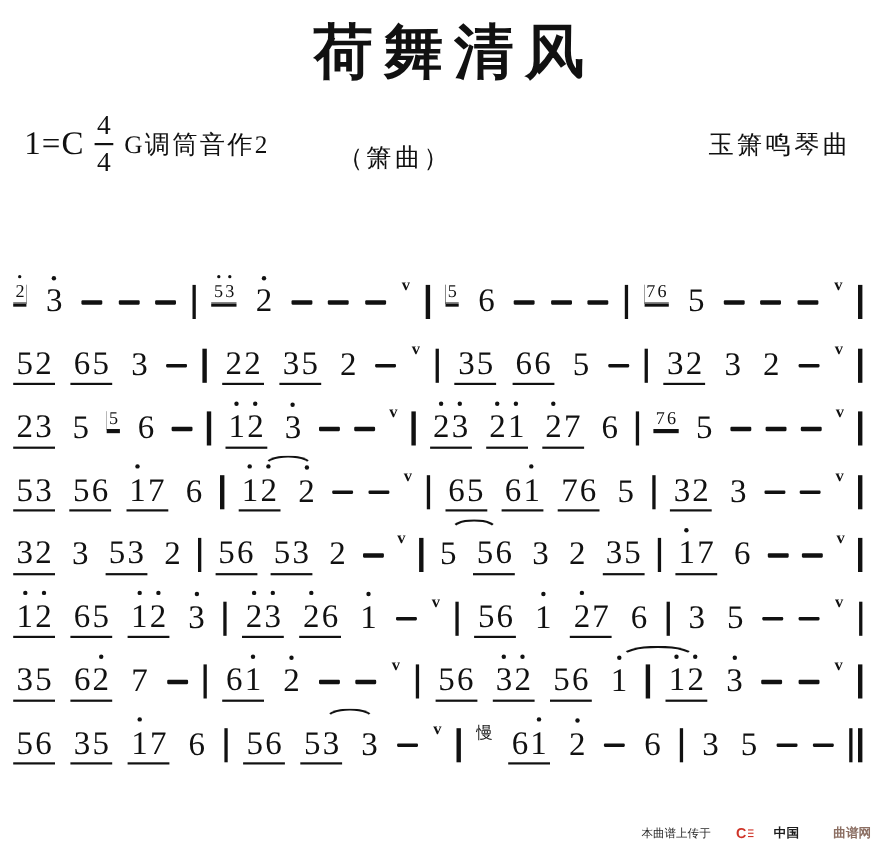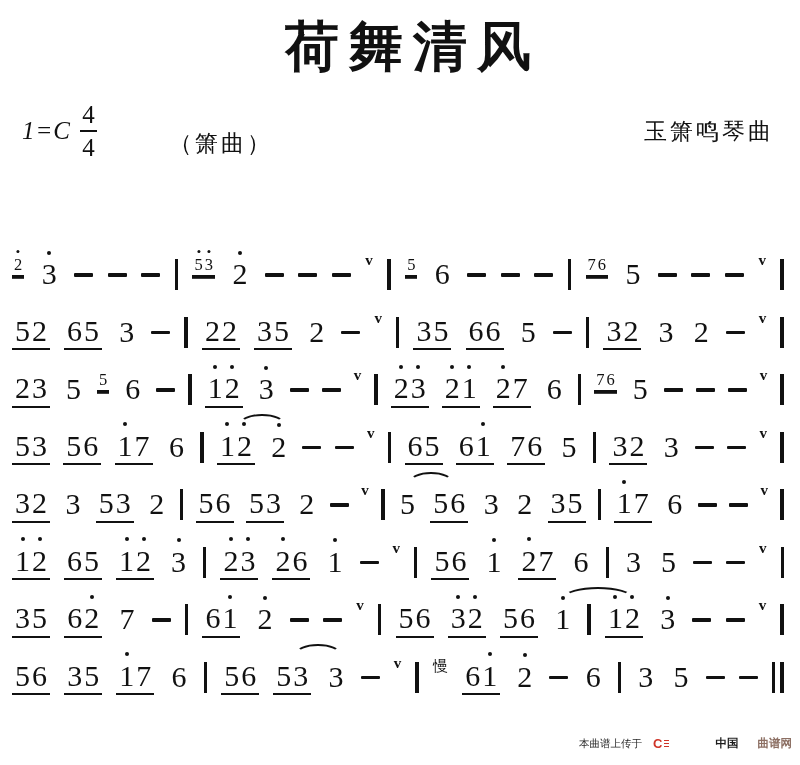--- a/index.html
+++ b/index.html
@@ -3,21 +3,21 @@
 <meta charset="utf-8">
 <style>
   html,body{margin:0;padding:0;background:#ffffff;}
   .page{width:800px;height:765px;position:relative;background:#fff;
         font-family:"Liberation Serif",serif;color:var(--ink,#111);overflow:hidden;}
 
   
   .title{margin:0;padding-top:16px;text-align:center;font-size:54px;font-weight:bold;
          letter-spacing:10px;line-height:1.15;padding-left:26px;}
   .meta{display:flex;align-items:center;margin:24px 26px 0 22px;font-size:23px;}
-  .key{font-size:25px;letter-spacing:1px;font-style:italic;}
+  .key{font-size:30px;letter-spacing:1px;}
   .timesig{display:inline-flex;flex-direction:column;align-items:center;
            margin:0 10px 0 9px;line-height:1;font-size:25px;}
   .tnum{display:block;}
   .tline{width:17px;height:2px;background:var(--ink,#111);margin:3px 0;}
   .tuning{letter-spacing:2px;}
   .subtitle{margin-left:62px;letter-spacing:3px;margin-top:25px;}
   .composer{margin-left:auto;letter-spacing:3px;text-align:center;}
 
   
   .score{margin:86px 16px 0 12px;}
@@ -38,44 +38,45 @@
   .bar{width:3.4px;height:31px;background:var(--ink,#111);}
   .dbar{display:inline-flex;gap:5px;}
   .dbar i{display:block;width:3.4px;height:31px;background:var(--ink,#111);}
   .breath{font-weight:bold;font-size:15px;transform:translateY(-14px);}
   .anno{font-size:15px;transform:translateY(-11px);font-family:"Liberation Sans",sans-serif;}
   .tie-arc{position:absolute;left:58%;top:-16px;width:44px;height:17px;
            border:2.6px solid transparent;border-top-color:var(--ink,#111);
            border-radius:50%;pointer-events:none;}
 
   
-  .watermark{position:absolute;right:8px;bottom:14px;display:flex;align-items:center;gap:7px;
+  .watermark{position:absolute;right:8px;bottom:0;display:flex;align-items:center;gap:19px;
              font-size:10.5px;font-family:"Liberation Sans",sans-serif;color:#2a2a2a;}
   .logo{display:inline-flex;align-items:center;margin-left:4px;}
   .logo-c{color:var(--accent_red,#cf3428);font-weight:bold;font-size:13px;}
   .logo-bars{display:inline-flex;flex-direction:column;gap:1.5px;margin-left:1px;}
   .logo-bars i{width:5px;height:1.5px;background:var(--accent_red,#cf3428);display:block;}
-  .site-bold{font-weight:bold;color:#1c1c1c;font-size:11.5px;margin-left:40px;}
+  .site-bold{font-weight:bold;color:#1c1c1c;font-size:11.5px;}
   .site-rest{color:var(--site_rest,#8c6f63);font-weight:bold;font-size:11.5px;padding-left:12px;}
 </style>
 </head>
 <body>
 
 <div class="page">
 
   <h1 class="title">荷舞清风</h1>
 
   <div class="meta">
     <div class="meta-left" style="display:flex;align-items:center;">
       <span class="key">1=C</span>
       <span class="timesig">
         <span class="tnum">4</span>
         <span class="tline"></span>
         <span class="tnum">4</span>
       </span>
+      <span class="tuning">G调筒音作2</span>
     </div>
     <span class="subtitle">（箫曲）</span>
     <span class="composer">玉箫鸣琴曲</span>
   </div>
 
   <div class="score">
       <div class="score-line">
         <span class="note grace"><span class="digits u2">
             <span class="dg hi">2</span>
           </span></span>

